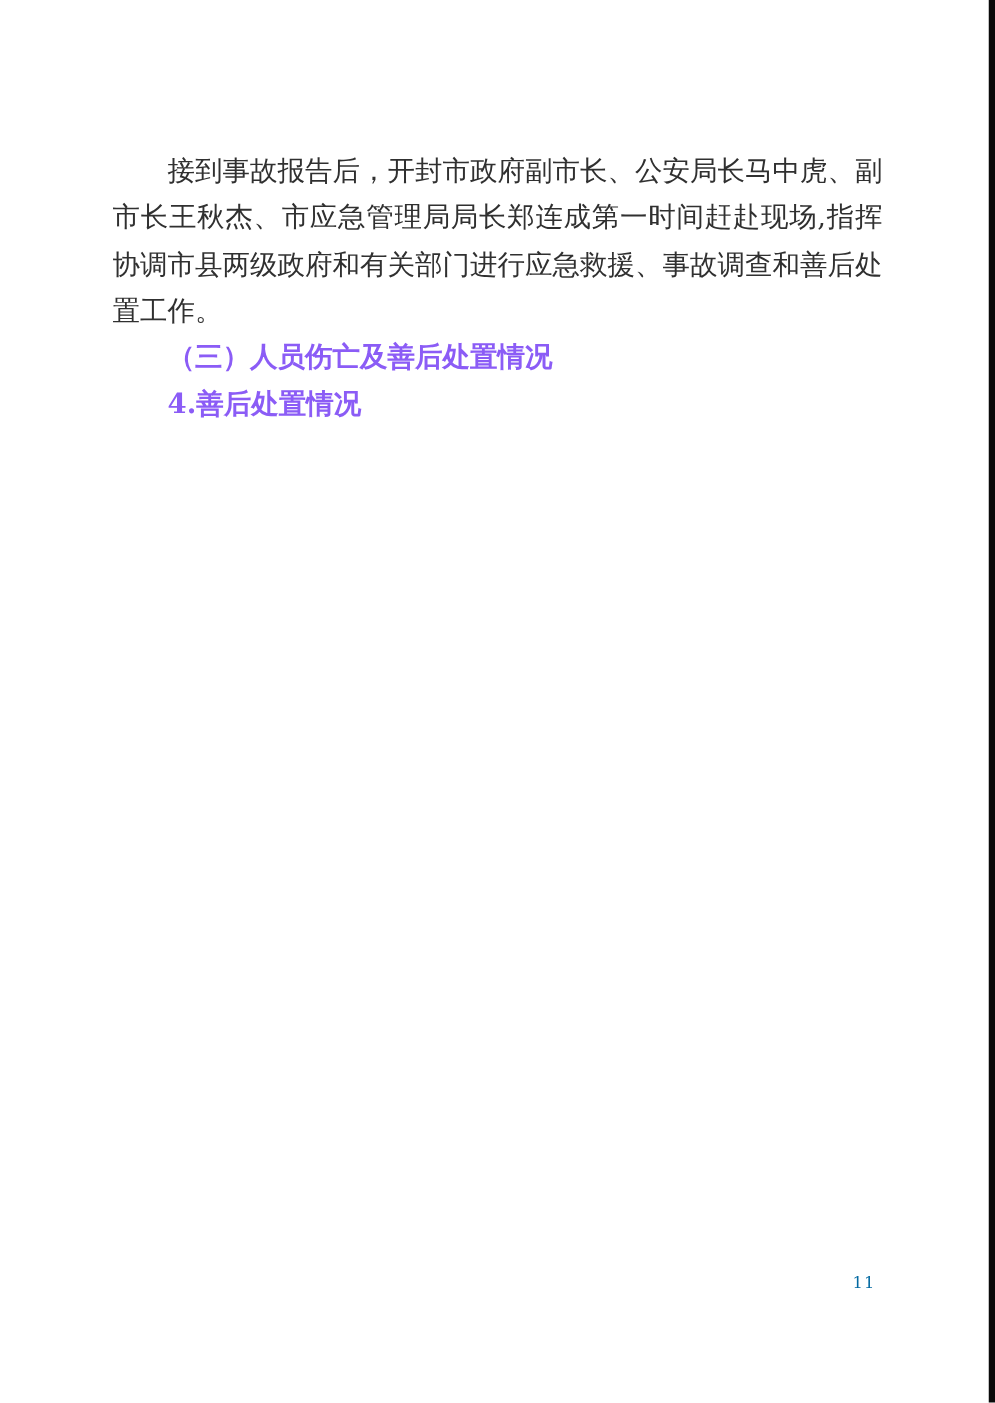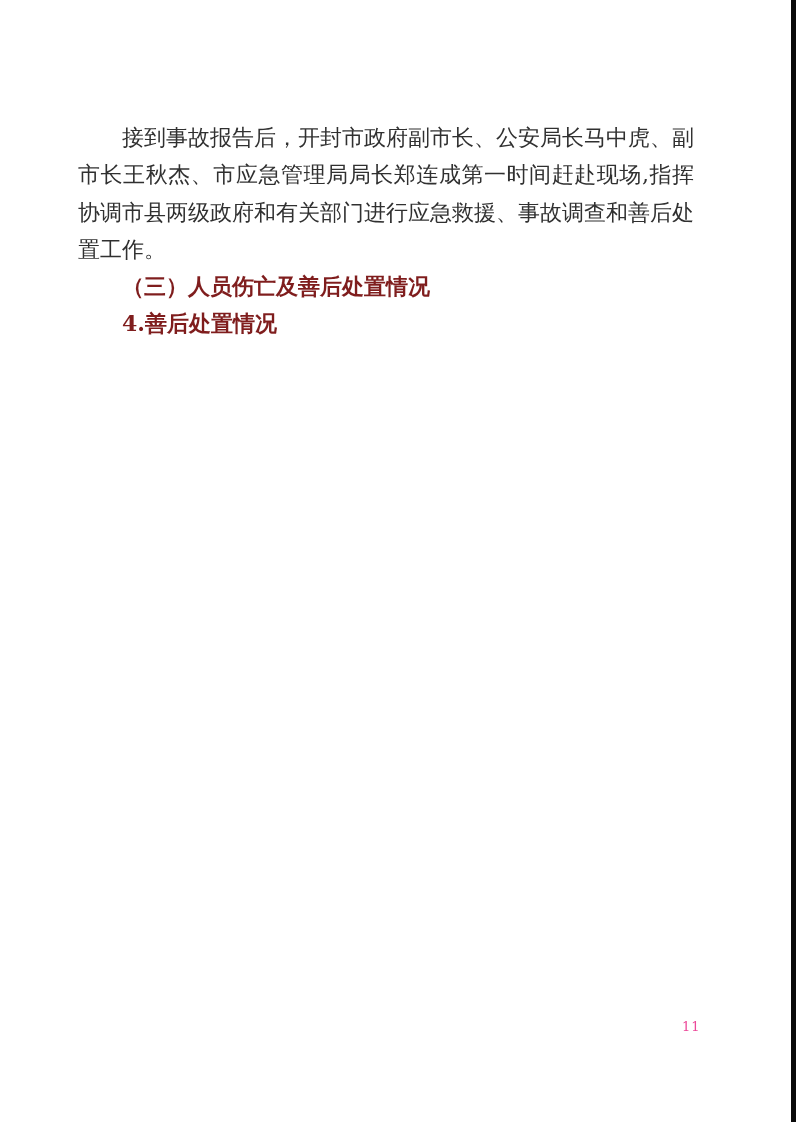--- a/index.html
+++ b/index.html
@@ -14,44 +14,44 @@
     overflow: hidden;
     font-family: "DejaVu Serif", "Liberation Serif", serif;
   }
   .page {
     position: absolute;
     left: 0; top: 0; right: 0; bottom: 0;
     background: #ffffff;
   }
   .content {
     position: absolute;
-    left: 78px;
+    left: 90px;
     top: 119px;
     width: 616px;
     color: #303030;
     font-size: 22px;
     line-height: 37.3px;
     text-align: justify;
     text-justify: inter-ideograph;
   }
   .content p {
     margin: 0;
     padding: 0;
     text-indent: 2em;
   }
   .h-section, .h-sub {
     font-weight: bold;
-    color: #7f1d1d;
+    color: #8b5cf6;
   }
   .page-number {
     position: absolute;
     top: 1019px;
     left: 682px;
     font-size: 13px;
-    color: #ec4899;
+    color: #0369a1;
     letter-spacing: 1px;
   }
   .scan-edge {
     position: absolute;
     top: 0;
     right: 0;
     width: 5px;
     height: 1122px;
     background: #0a0a0a;
   }

